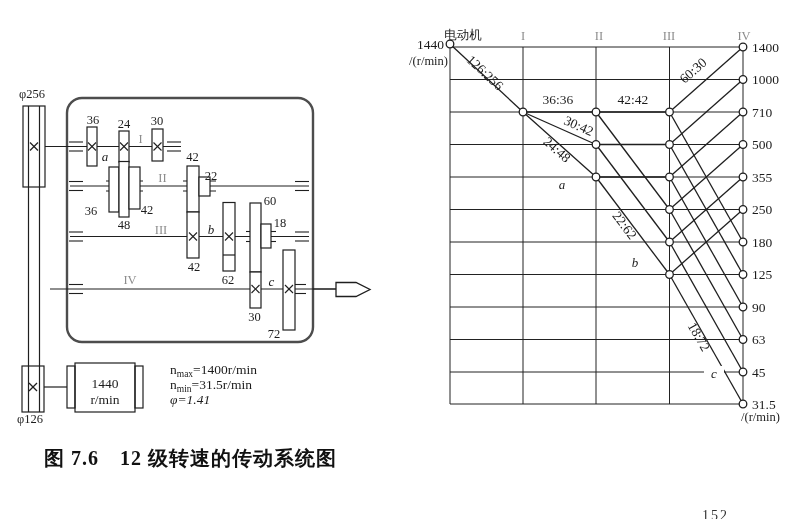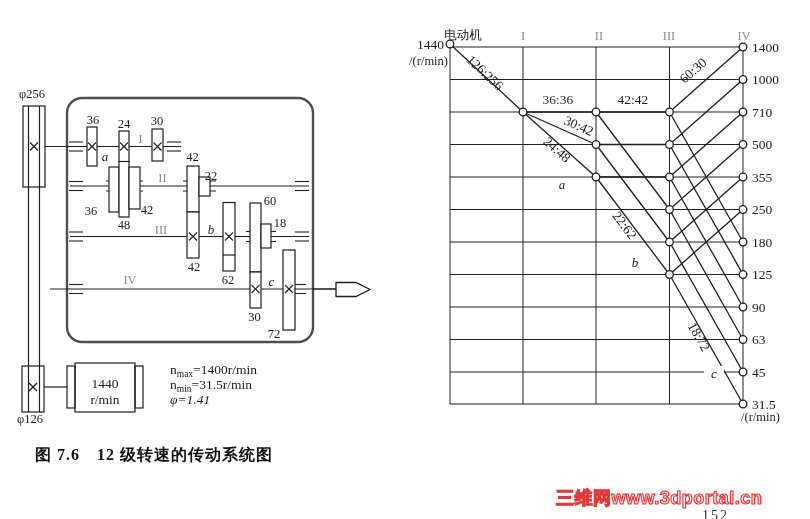--- a/index.html
+++ b/index.html
@@ -7,21 +7,21 @@
         font-family:"Liberation Serif",serif;}
   svg{position:absolute;left:0;top:0;}
   svg text{fill:#1c1c1c;font-family:"Liberation Serif",serif;font-size:12.5px;}
   svg text.mid{text-anchor:middle;}
   svg text.end{text-anchor:end;}
   svg text.roman{fill:#8d8d8d;font-size:12.5px;text-anchor:middle;}
   svg text.it{font-style:italic;font-size:13px;}
   svg text.sp{font-size:13.5px;}
   svg text.cjk{font-family:"Liberation Sans",sans-serif;font-size:12.5px;}
   svg tspan.sub{font-size:9.5px;}
-  .caption{position:absolute;text-align:left;font-weight:bold;font-size:16px;color:#111;
+  .caption{position:absolute;text-align:right;font-weight:bold;font-size:20px;color:#111;
            font-family:"Liberation Serif",serif;letter-spacing:1px;}
   .watermark{position:absolute;left:556px;top:486px;width:250px;font-size:18px;font-weight:800;
              font-family:"Liberation Sans",sans-serif;color:#fdecec;
              -webkit-text-stroke:1.1px #e03a3a;text-shadow:0 0 1px #e03a3a;letter-spacing:0.5px;}
   .pagenum{position:absolute;left:702px;top:508px;font-size:14px;color:#333;
            font-family:"Liberation Serif",serif;letter-spacing:2px;}
 </style>
 </head>
 <body>
 
@@ -255,15 +255,14 @@
     <text class="mid sp" x="696" y="74" transform="rotate(-41 696 74)">60:30</text>
     <text class="mid sp" x="695" y="339" transform="rotate(60 695 339)">18:72</text>
     <text class="mid it" x="562" y="189">a</text>
     <text class="mid it" x="635" y="267">b</text>
     <rect x="704" y="366" width="20" height="13" fill="#ffffff"></rect>
     <text class="mid it" x="714" y="377.5">c</text>
   </g>
 </svg>
 
 <div class="caption" style="left:35px;top:445px;width:302px;">图 7.6　12 级转速的传动系统图</div>
-<div class="watermark">三维网www.3dportal.cn</div>
 <div class="pagenum">152</div>
 </div>
 
 </body></html>

